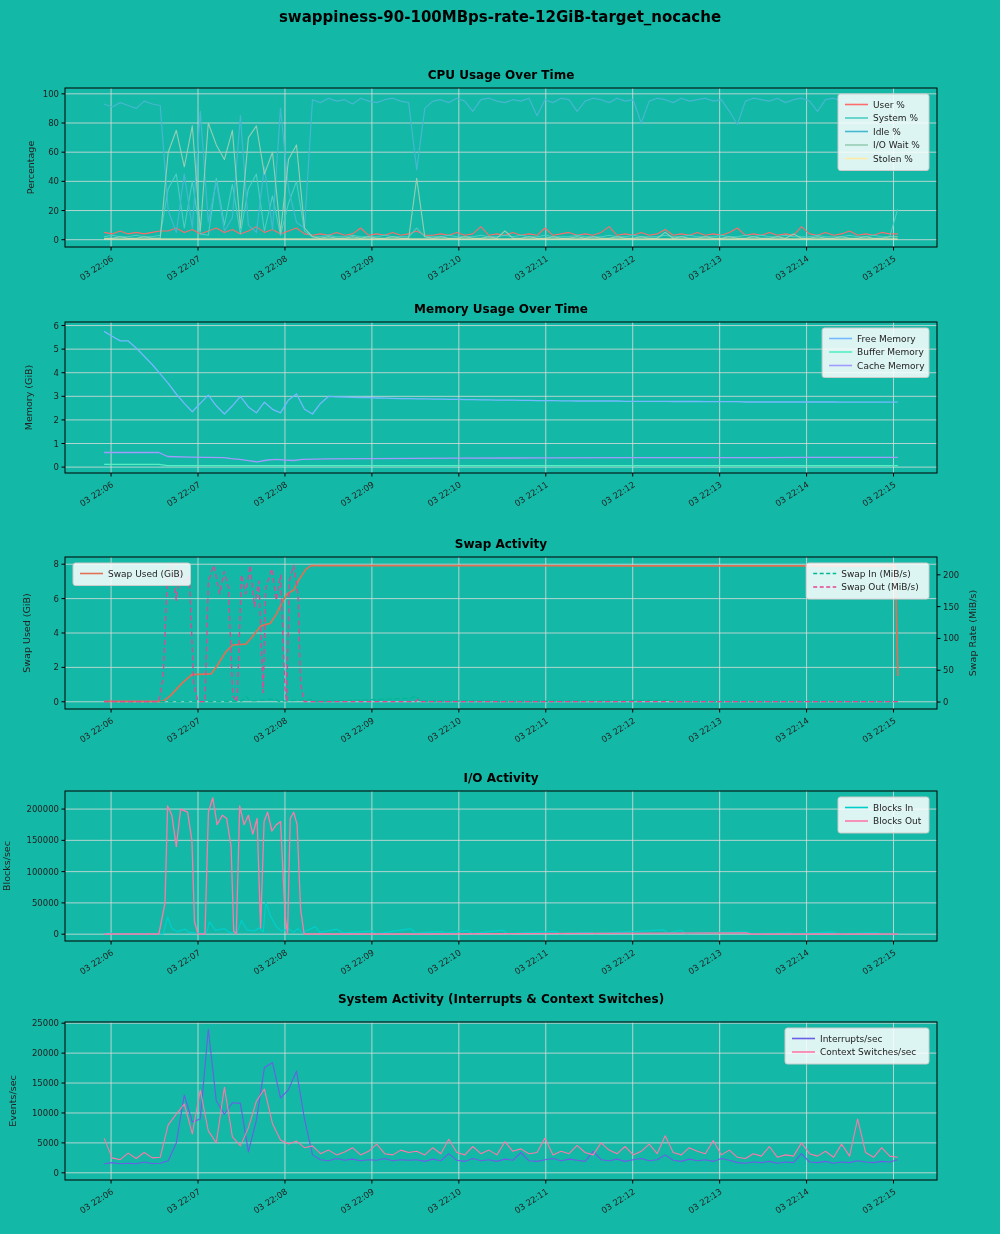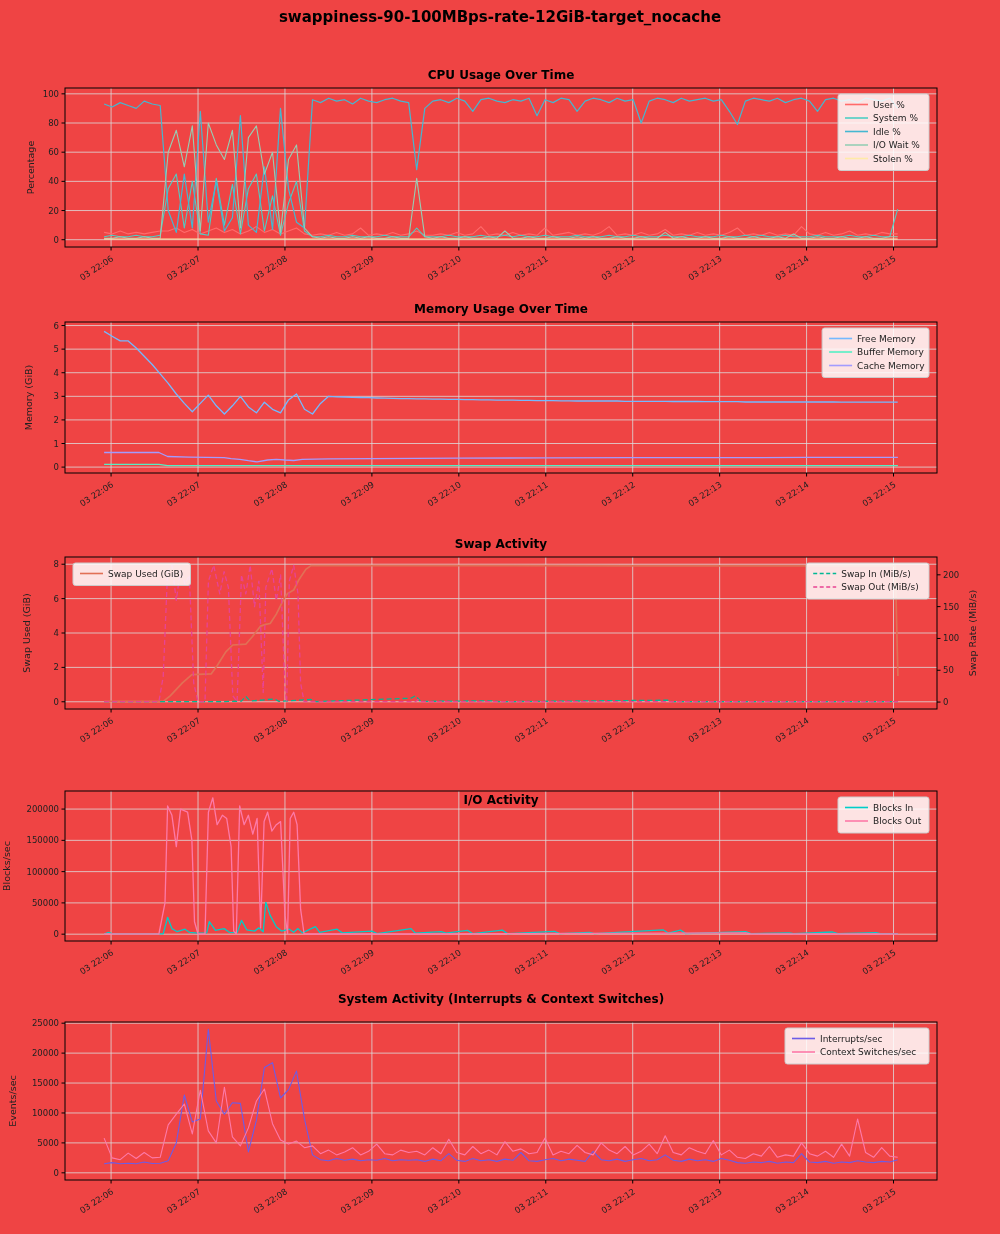--- a/index.html
+++ b/index.html
@@ -1,32 +1,32 @@
 <!DOCTYPE html>
 <html><head>
 <meta charset="utf-8">
 <style>
   html,body{margin:0;padding:0;background:#ffffff;}
   body{font-family:"DejaVu Sans","Liberation Sans",sans-serif;}
-  .page{position:relative;width:1000px;height:1234px;background:#ef4444;overflow:hidden;}
+  .page{position:relative;width:1000px;height:1234px;background:#14b8a6;overflow:hidden;}
   .suptitle{position:absolute;top:8px;left:0;width:100%;text-align:center;
             font-weight:bold;font-size:15px;color:#000;}
   .chart-title{position:absolute;left:65px;width:872px;text-align:center;
                font-weight:bold;font-size:12px;color:#000;pointer-events:none;}
   svg.chart{position:absolute;left:0;}
 </style>
 </head>
 <body>
 
 <div class="page">
   <div class="suptitle">swappiness-90-100MBps-rate-12GiB-target_nocache</div>
   <div class="chart-title" style="top:68px">CPU Usage Over Time</div>
   <div class="chart-title" style="top:537px">Swap Activity</div>
   <div class="chart-title" style="top:302px">Memory Usage Over Time</div>
-  <div class="chart-title" style="top:793px">I/O Activity</div>
+  <div class="chart-title" style="top:771px">I/O Activity</div>
   <div class="chart-title" style="top:992px">System Activity (Interrupts &amp; Context Switches)</div>
   <div id="chartHost">
       <svg class="chart" width="1000" height="245" style="top:58px">
         <g stroke="#dcdcdc" stroke-width="0.8">
           <line x1="111.07776669990031" x2="111.07776669990031" y1="30" y2="189"></line>
           <line x1="198.0169491525424" x2="198.0169491525424" y1="30" y2="189"></line>
           <line x1="284.95613160518445" x2="284.95613160518445" y1="30" y2="189"></line>
           <line x1="371.8953140578265" x2="371.8953140578265" y1="30" y2="189"></line>
           <line x1="458.83449651046857" x2="458.83449651046857" y1="30" y2="189"></line>
           <line x1="545.7736789631106" x2="545.7736789631106" y1="30" y2="189"></line>

